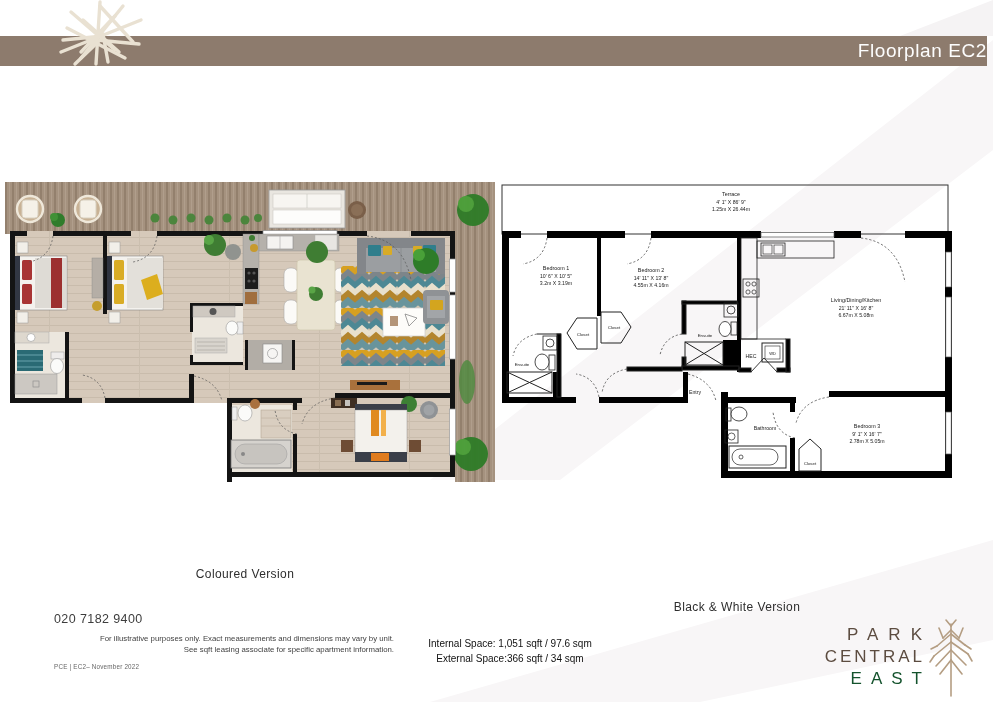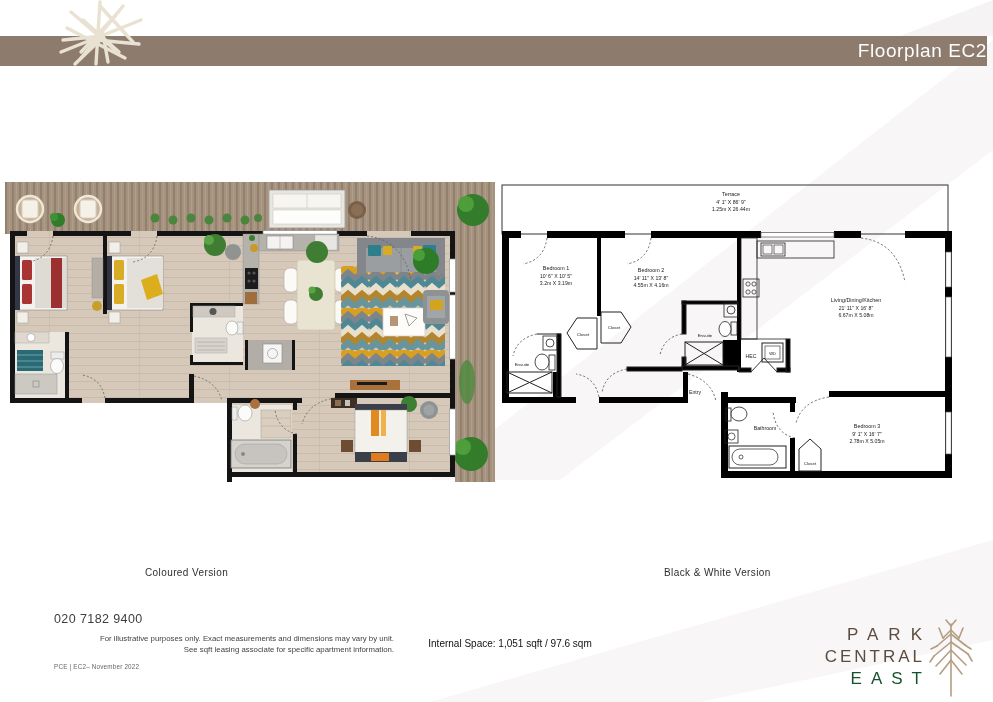--- a/index.html
+++ b/index.html
@@ -6,24 +6,24 @@
   .page{position:relative;width:993px;height:702px;background:#ffffff;overflow:hidden;
         font-family:"Liberation Sans",sans-serif;}
   .bg-swoosh{position:absolute;left:0;top:0;width:993px;height:702px;}
   .topbar{position:absolute;left:0;top:36px;width:987px;height:30px;background:#8d7b6d;}
   .topbar .title{width:100%;text-align:right;color:#fdfdfd;font-size:19px;line-height:30px;
         letter-spacing:.6px;font-weight:400;}
   .logo-tl{position:absolute;left:53px;top:0;width:95px;height:72px;}
   .plan{position:absolute;}
   .plan-colour{left:5px;top:182px;width:490px;height:300px;}
   .plan-bw{left:499px;top:182px;width:456px;height:296px;}
-  .version-label{position:absolute;top:567px;width:200px;text-align:left;color:#2e2e2e;
-        font-size:10px;letter-spacing:.4px;}
+  .version-label{position:absolute;top:567px;width:200px;text-align:center;color:#2e2e2e;
+        font-size:12px;letter-spacing:.4px;}
   .vl-colour{left:145px;}
-  .vl-bw{left:664px;}
+  .vl-bw{left:637px;margin-top:33px;}
   .footer-left{position:absolute;left:54px;top:612px;width:340px;}
   .phone{font-size:12.5px;color:#3d3d3d;letter-spacing:.4px;}
   .website{font-size:12.5px;color:#8b7a6a;margin-top:3px;letter-spacing:.2px;cursor:pointer;}
   .disclaimer{font-size:7.8px;color:#424242;margin-top:7px;line-height:1.45;text-align:right;}
   .docref{font-size:6.3px;color:#666;margin-top:7px;letter-spacing:.2px;}
   .areas{position:absolute;left:390px;top:636px;width:240px;text-align:center;
         font-size:10px;color:#111;line-height:1.5;}
   .brand{position:absolute;right:71px;top:624px;width:130px;text-align:right;line-height:22px;}
   .brand .b1{font-size:17px;letter-spacing:10px;margin-right:-10px;color:#5c4c40;}
   .brand .b2{font-size:17px;letter-spacing:3px;margin-right:-3px;color:#5c4c40;}
@@ -462,20 +462,21 @@
     <div class="phone">020 7182 9400</div>
     <div class="disclaimer">
       <span>For illustrative purposes only. Exact measurements and dimensions may vary by unit.</span><br>
       <span>See sqft leasing associate for specific apartment information.</span>
     </div>
     <div class="docref">PCE | EC2– November 2022</div>
   </div>
 
   <div class="areas">
     <div>Internal Space: 1,051 sqft / 97.6 sqm</div>
+    <div>External Space:366 sqft / 34 sqm</div>
   </div>
 
   <div class="brand">
     <div class="b1">PARK</div>
     <div class="b2">CENTRAL</div>
     <div class="b3">EAST</div>
   </div>
   <svg class="tree-icon" viewBox="0 0 54 84">
     <g stroke="#b49d82" stroke-width="1.6" fill="none" stroke-linecap="round">
       <path d="M27,8 L27,80"></path>

